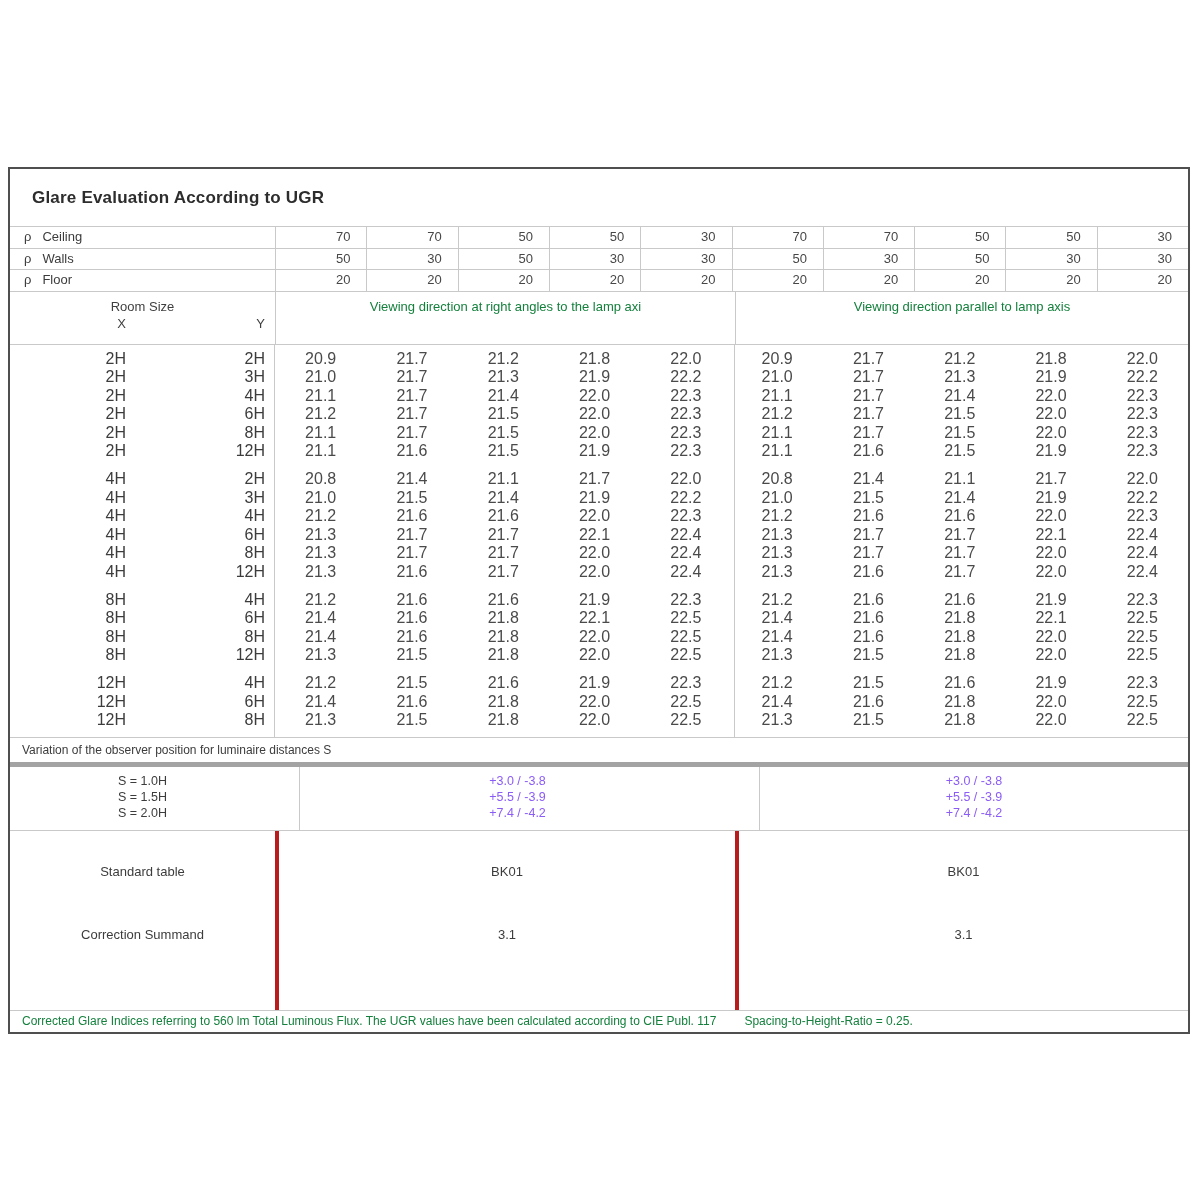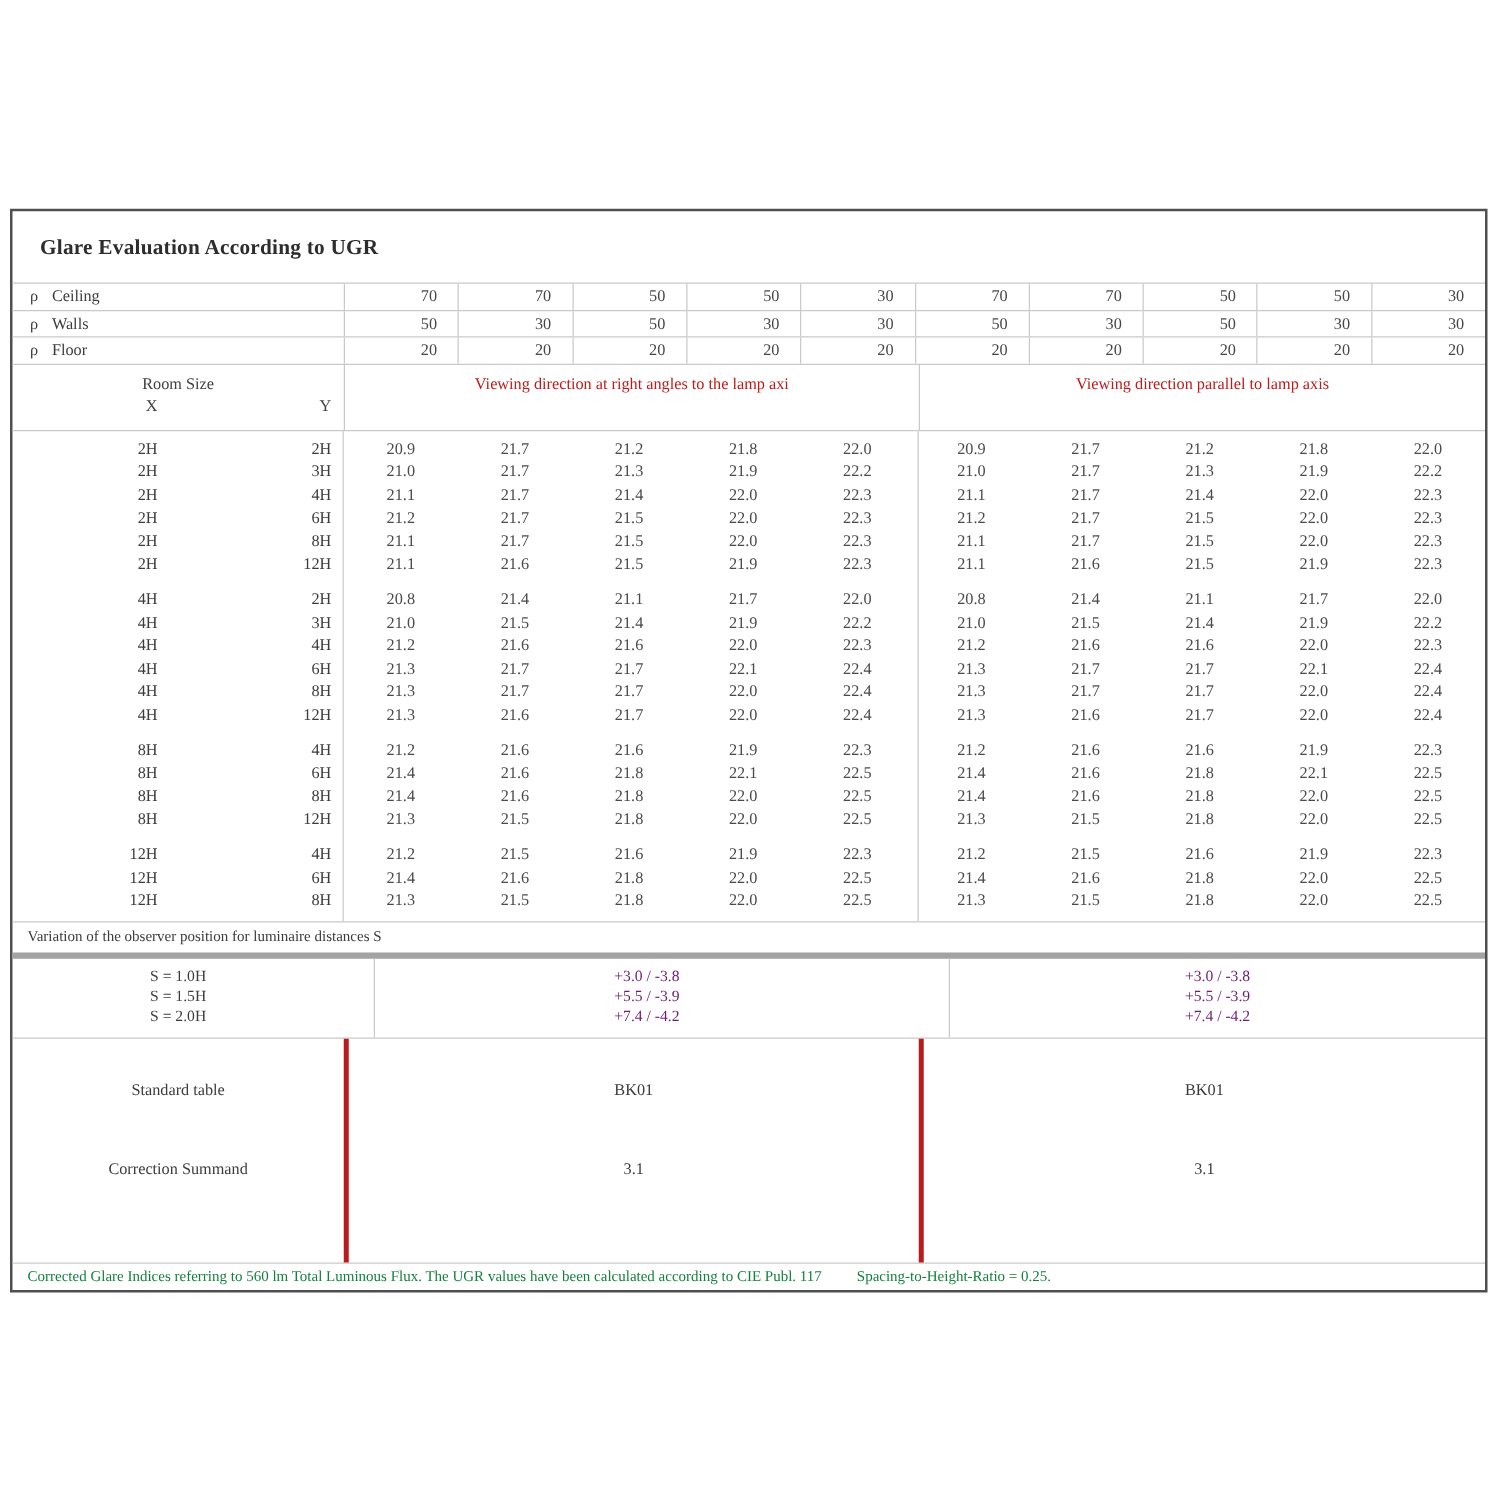--- a/index.html
+++ b/index.html
@@ -1,57 +1,57 @@
 <!DOCTYPE html>
 <html><head>
 <meta charset="utf-8">
 <style>
   html,body{margin:0;padding:0;background:#ffffff;}
   body{width:1199px;height:1199px;font-family:"Liberation Sans","DejaVu Sans",sans-serif;color:#3f3f3f;}
-  .page{position:relative;width:1191px;height:1199px;background:#fff;overflow:hidden;font-family:Liberation Serif, serif;}
+  .page{position:relative;width:1191px;height:1199px;background:#fff;overflow:hidden;}
   .table-box{position:absolute;left:8px;top:167px;width:1182px;border:2px solid #4f4f4f;background:#fff;box-sizing:border-box;}
 
   
   .title-row{height:57px;display:flex;align-items:center;padding-left:22px;box-sizing:border-box;}
   .title-row .title{font-size:17px;font-weight:bold;color:#2d2d2d;letter-spacing:.2px;}
 
   
   .rho-grid{border-top:1px solid #c9c9c9;}
   .rho-row{display:grid;grid-template-columns:265px repeat(10,1fr);height:21.5px;line-height:20.5px;border-bottom:1px solid #c9c9c9;box-sizing:border-box;font-size:13px;}
   .rho-label-cell{display:flex;align-items:center;padding-left:14px;gap:11px;color:#3c3c3c;}
   .rho-cell{text-align:center;border-left:1px solid #c9c9c9;color:#474747;padding-left:44px;}
 
   
   .header-row{display:grid;grid-template-columns:265px 460px 1fr;height:53px;border-bottom:1px solid #c9c9c9;box-sizing:border-box;font-size:13px;}
   .hdr-left{padding-top:7px;}
   .room-size{text-align:center;}
   .xy-line{display:grid;grid-template-columns:132px 133px;margin-top:2px;}
   .xcell{text-align:right;padding-right:16px;}
   .ycell{text-align:right;padding-right:10px;}
-  .hdr-half{border-left:1px solid #c9c9c9;text-align:center;padding-top:7px;color:#b91c1c;}
+  .hdr-half{border-left:1px solid #c9c9c9;text-align:center;padding-top:7px;color:#15803d;}
   .hdr-half.right{border-left:1px solid #c9c9c9;}
 
   
   .data-area{position:relative;border-bottom:1px solid #c9c9c9;padding:5px 0 7px 0;}
   .vline{position:absolute;top:0;bottom:0;width:1px;background:#c9c9c9;}
   .vline.v1{left:264px;}
   .vline.v2{left:724px;}
-  .data-row{display:grid;grid-template-columns:132px 133px repeat(10,1fr);height:18.6px;line-height:18.6px;font-size:13px;}
+  .data-row{display:grid;grid-template-columns:132px 133px repeat(10,1fr);height:18.6px;line-height:18.6px;font-size:16px;}
   .data-row .xc{text-align:right;padding-right:16px;color:#3c3c3c;}
   .data-row .yc{text-align:right;padding-right:10px;color:#3c3c3c;}
   .data-row .vc{text-align:center;color:#4a4a4a;}
   .group + .group{margin-top:9px;}
 
   
   .variation-row{height:29px;display:flex;align-items:center;padding-left:12px;border-bottom:5px solid #a3a3a3;box-sizing:border-box;font-size:12px;color:#3c3c3c;}
 
   
   .s-row{display:grid;grid-template-columns:265px 460px 1fr;height:64px;border-bottom:1px solid #c9c9c9;box-sizing:border-box;font-size:12.5px;}
   .s-col{padding-top:6px;text-align:center;line-height:16px;color:#3c3c3c;}
-  .s-col.mid,.s-col.rgt{border-left:1px solid #c9c9c9;color:#701a75;margin-left:24px;}
+  .s-col.mid,.s-col.rgt{border-left:1px solid #c9c9c9;color:#8b5cf6;margin-left:24px;}
   .s-line{display:block;}
 
   
   .summary-row{display:grid;grid-template-columns:265px 460px 1fr;height:180px;border-bottom:1px solid #c9c9c9;box-sizing:border-box;font-size:13px;}
   .sum-col{position:relative;}
   .sum-col.mid,.sum-col.rgt{border-left:4px solid #b91c1c;}
   .sum-line1{position:absolute;top:33px;left:0;right:0;text-align:center;color:#3c3c3c;}
   .sum-line2{position:absolute;top:96px;left:0;right:0;text-align:center;color:#3c3c3c;}
 
   

